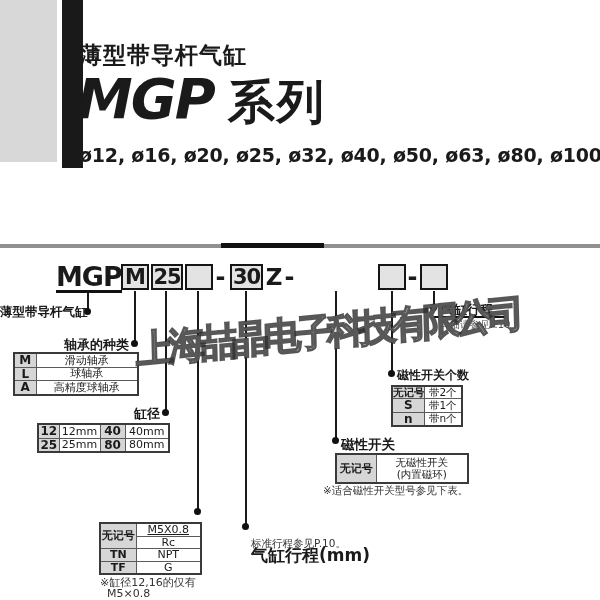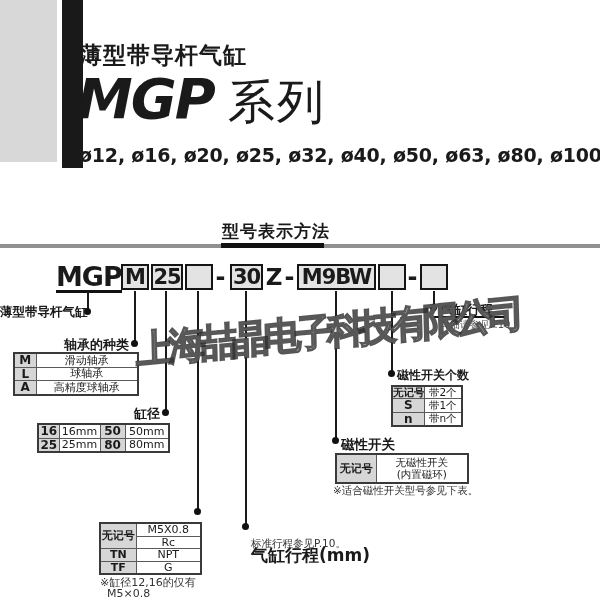--- a/index.html
+++ b/index.html
@@ -7,21 +7,21 @@
     position:relative;width:600px;height:600px;background:#ffffff;overflow:hidden;
     font-family:"DejaVu Sans",sans-serif;color:#1a1a1a;
   }
   .abs{position:absolute;}
   
   .bar-gray{background:#d8d8d8;}
   .bar-black{background:#191919;}
   .subtitle{font-size:23px;font-weight:bold;letter-spacing:1px;white-space:nowrap;}
   .title-row{display:flex;align-items:baseline;white-space:nowrap;}
   .series{font-size:56px;font-weight:900;font-style:italic;letter-spacing:-2px;}
-  .series-suffix{font-size:47px;font-weight:normal;margin-left:14px;letter-spacing:2px;}
+  .series-suffix{font-size:47px;font-weight:bold;margin-left:14px;letter-spacing:2px;}
   .bores{font-size:19px;font-weight:bold;letter-spacing:-0.2px;white-space:nowrap;}
   
   .sec-title{font-size:17px;font-weight:bold;letter-spacing:1px;white-space:nowrap;}
   .rule-gray{background:#909090;}
   .rule-black{background:#111;}
   
   .code-prefix{font-size:27px;font-weight:bold;letter-spacing:-1px;border-bottom:3px solid #111;line-height:27px;}
   .cbox{height:26px;border:2px solid #151515;background:#e3e3e3;box-sizing:border-box;
         display:flex;align-items:center;justify-content:center;
         font-size:21px;font-weight:bold;letter-spacing:-1px;line-height:1;}
@@ -62,33 +62,31 @@
   <div class="abs bar-gray" style="left:0;top:8;width:57px;height:162px;"></div>
   <div class="abs bar-black" style="left:62px;top:0;width:21px;height:168px;"></div>
 
   <div class="abs subtitle" style="left:79px;top:40px;">薄型带导杆气缸</div>
   <div class="abs title-row" style="left:77px;top:66px;">
     <span class="series">MGP</span>
     <span class="series-suffix">系列</span>
   </div>
   <div class="abs bores" style="left:79px;top:144px;">ø12, ø16, ø20, ø25, ø32, ø40, ø50, ø63, ø80, ø100</div>
 
-  <div class="abs sec-title" style="left:222px;top:220px;">型号表示方法</div>
   <div class="abs rule-gray" style="left:0;top:244px;width:600px;height:4px;"></div>
   <div class="abs rule-black" style="left:221px;top:243px;width:103px;height:5px;"></div>
 
   <div class="abs code-prefix" style="left:56px;top:263px;">MGP</div>
   <div class="abs cbox" style="left:121px;top:264px;width:28px;">M</div>
   <div class="abs cbox" style="left:151px;top:264px;width:32px;">25</div>
   <div class="abs cbox" style="left:185px;top:264px;width:28px;"></div>
   <div class="abs cdash" style="left:213px;top:264px;width:15px;">-</div>
   <div class="abs cbox" style="left:230px;top:264px;width:33px;">30</div>
   <div class="abs cz" style="left:264px;top:264px;width:20px;">Z</div>
   <div class="abs cdash" style="left:283px;top:264px;width:13px;">-</div>
-  <div class="abs cbox" style="left:297px;top:264px;width:79px;">M9BW</div>
   <div class="abs cbox" style="left:378px;top:264px;width:28px;"></div>
   <div class="abs cdash" style="left:406px;top:264px;width:13px;">-</div>
   <div class="abs cbox" style="left:420px;top:264px;width:28px;"></div>
 
   <div class="abs lline" style="left:87px;top:291px;height:20px;"></div>
   <div class="abs lline" style="left:134px;top:291px;height:53px;"></div>
   <div class="abs lline" style="left:165px;top:291px;height:122px;"></div>
   <div class="abs lline" style="left:197px;top:291px;height:221px;"></div>
   <div class="abs lline" style="left:245px;top:291px;height:236px;"></div>
   <div class="abs lline" style="left:335px;top:291px;height:150px;"></div>
@@ -130,44 +128,44 @@
 
   <div class="abs clabel clabel-r" style="left:132px;top:405px;width:28px;">缸径</div>
   <table class="tbl" style="left:37px;top:423px;width:131px;">
     <colgroup>
         <col style="width:21px">
         <col style="width:41px">
         <col style="width:25px">
         <col style="width:44px">
       </colgroup>
     <tbody>
-    <tr>
-      <td class="code fs12" style="height:11px;">16</td>
-      <td class="fs11">16mm</td>
-      <td class="code fs12">50</td>
-      <td class="fs11">50mm</td>
+        <tr>
+      <td class="code fs12" style="height:11px;">12</td>
+      <td class="fs11">12mm</td>
+      <td class="code fs12">40</td>
+      <td class="fs11">40mm</td>
     </tr>
     <tr>
       <td class="code fs12" style="height:11px;">25</td>
       <td class="fs11">25mm</td>
       <td class="code fs12">80</td>
       <td class="fs11">80mm</td>
     </tr>
   </tbody>
     </table>
 
   <table class="tbl" style="left:99px;top:522px;width:101px;">
     <colgroup>
         <col style="width:36px">
         <col style="width:65px">
       </colgroup>
     <tbody>
         <tr>
       <td class="code fs11" rowspan="2">无记号</td>
-      <td class="fs11" style="height:11px;">M5X0.8</td>
+      <td class="fs11" style="height:11px;text-decoration:underline;">M5X0.8</td>
     </tr>
     <tr>
       <td class="fs11" style="height:11px;">Rc</td>
     </tr>
     <tr>
       <td class="code fs11" style="height:11px;">TN</td>
       <td class="fs11">NPT</td>
     </tr>
     <tr>
       <td class="code fs11" style="height:11px;">TF</td>
@@ -190,21 +188,21 @@
     <tbody>
         <tr>
       <td class="code fs11" style="height:27px;">无记号</td>
       <td>
         <div class="fs10">无磁性开关</div>
         <div class="fs10">(内置磁环)</div>
       </td>
     </tr>
   </tbody>
     </table>
-  <div class="abs cnote" style="left:333px;top:484px;">※适合磁性开关型号参见下表。</div>
+  <div class="abs cnote" style="left:323px;top:484px;">※适合磁性开关型号参见下表。</div>
 
   <div class="abs clabel" style="left:397px;top:367px;font-size:12px;">磁性开关个数</div>
   <table class="tbl" style="left:391px;top:385px;width:70px;">
     <colgroup>
         <col style="width:32px">
         <col style="width:38px">
       </colgroup>
     <tbody>
         <tr>
       <td class="code fs10" style="height:11px;">无记号</td>

